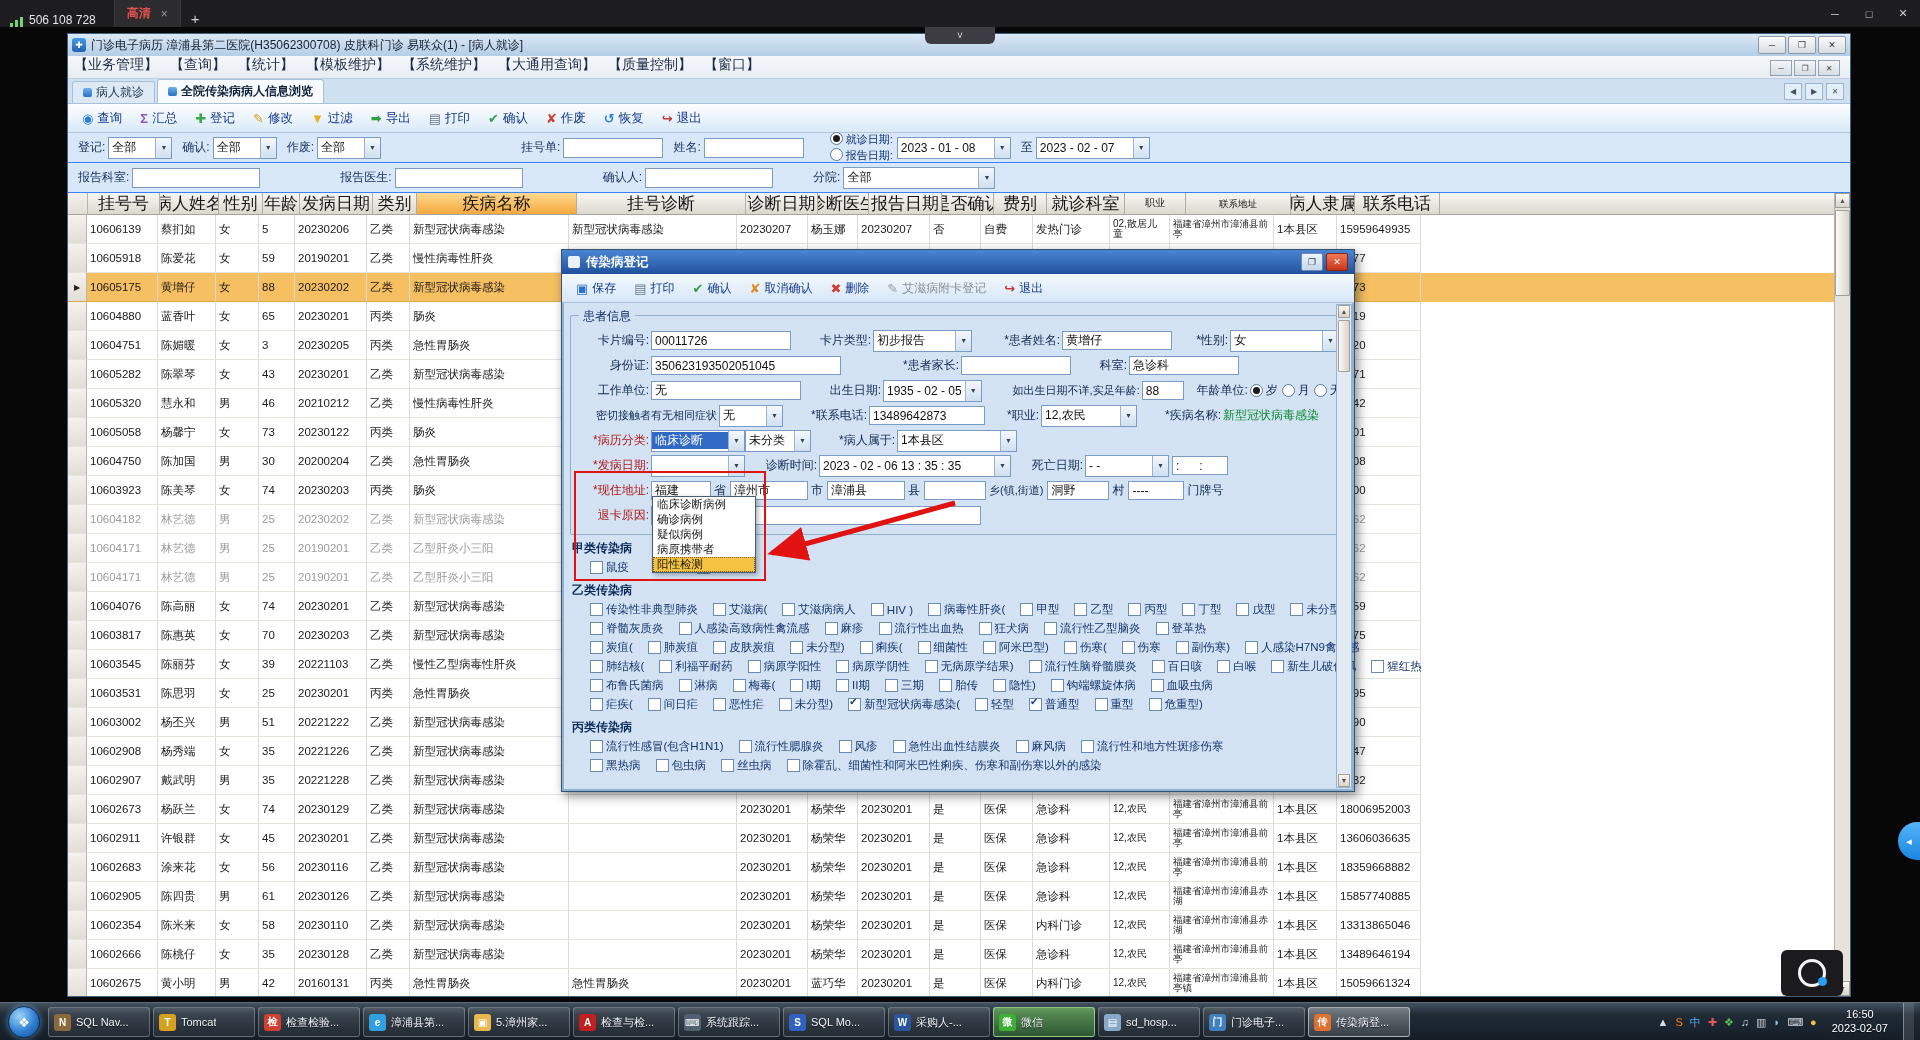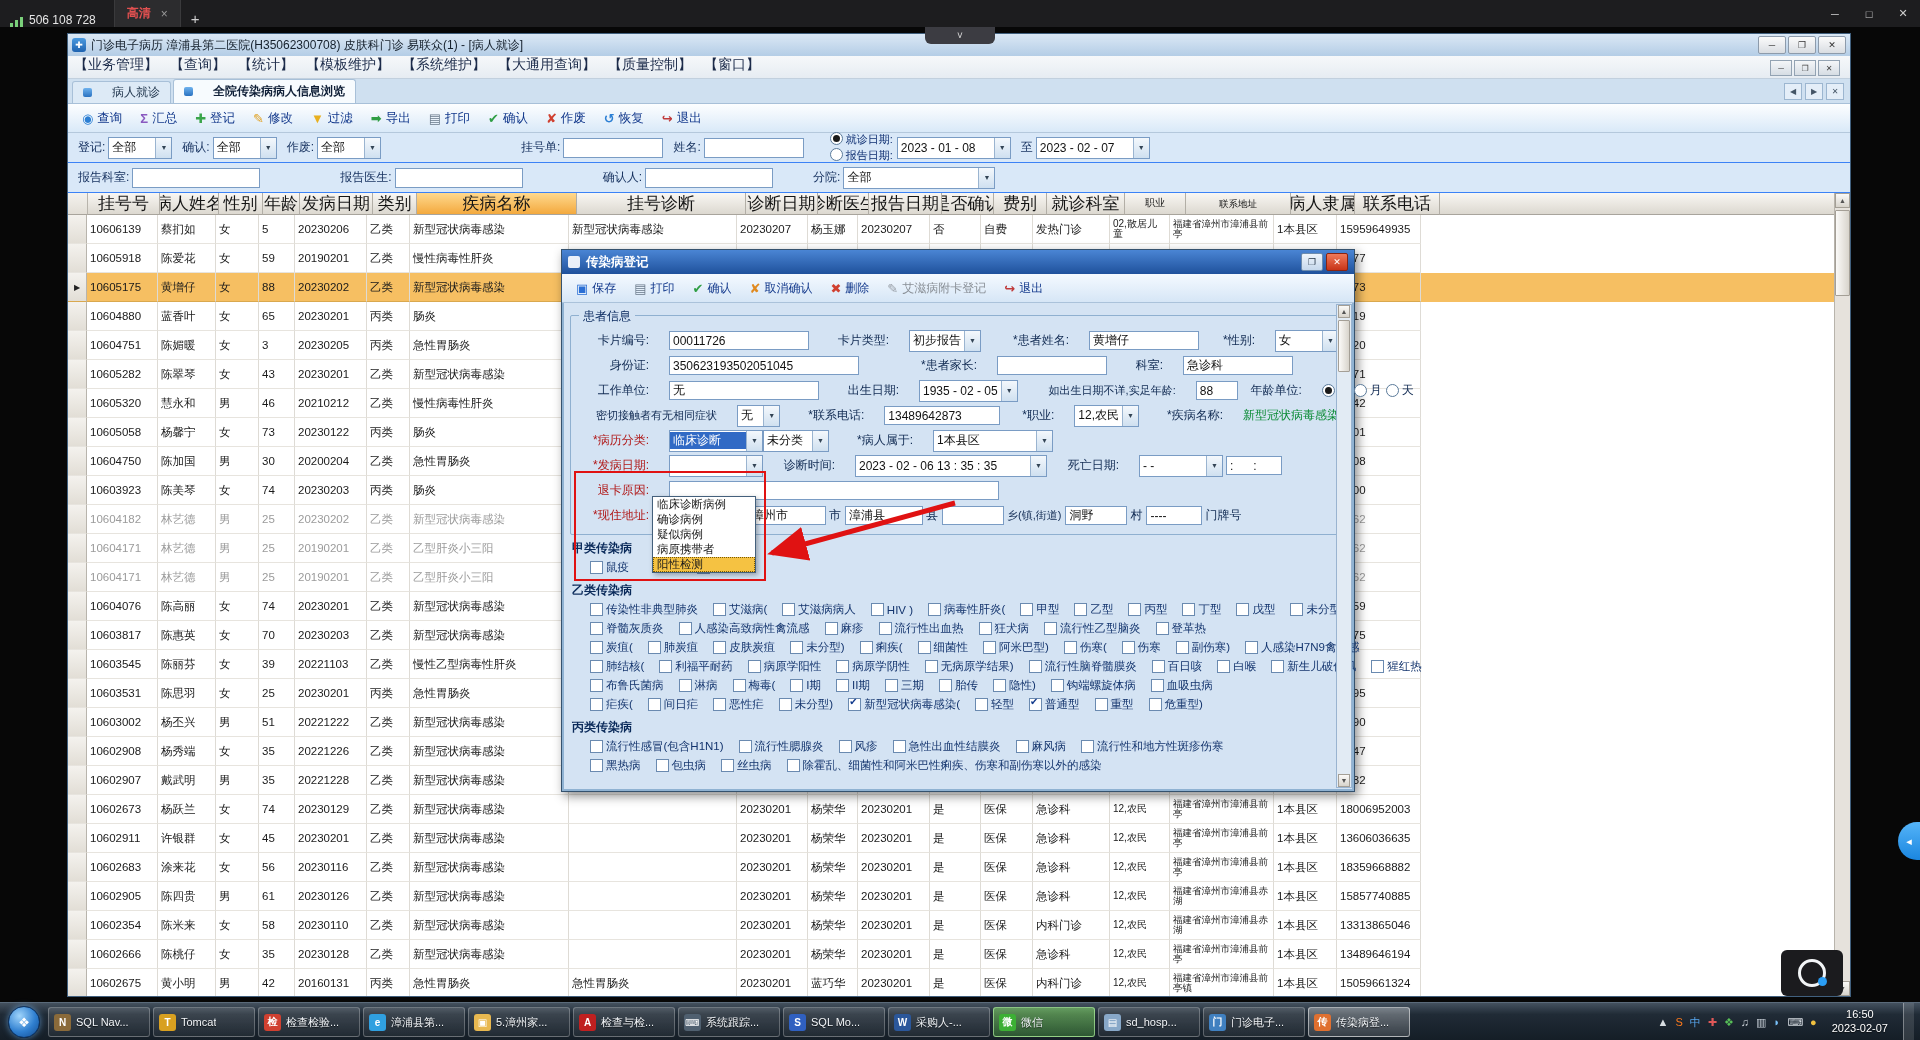--- a/index.html
+++ b/index.html
@@ -21,21 +21,21 @@
   .app{position:absolute;left:67px;top:33px;width:1782px;height:962px;background:#e9eef4;border:1px solid #41607e;box-shadow:0 0 0 1px #9ab4cc inset;display:flex;flex-direction:column;z-index:10}
   .titlebar{height:22px;background:linear-gradient(#dbe8f5,#b4cde6);display:flex;align-items:center;padding:0 4px;font-size:12px;color:#15202c}
   .app-ico{width:14px;height:14px;background:linear-gradient(#4a9ae0,#1f63b0);border-radius:3px;color:#fff;font-size:9px;display:flex;align-items:center;justify-content:center;margin-right:5px}
   .win-ctrls{margin-left:auto;display:flex;gap:2px}
   .win-ctrls span{width:26px;height:16px;background:linear-gradient(#fbfbfb,#d9dde2);border:1px solid #8d9bab;border-radius:2px;font-size:9px;display:flex;align-items:center;justify-content:center;color:#333}
   .menubar{height:22px;background:linear-gradient(#f6f8fa,#e6ecf2);border-bottom:1px solid #c2d0de;display:flex;align-items:flex-start;font-size:14px;color:#1c2b4a}
   .menubar .mi{padding:0 6px}
   .mdi-ctrls{margin-left:auto;display:flex;gap:2px;padding-right:4px}
   .mdi-ctrls span{width:20px;height:14px;background:linear-gradient(#f4f6f8,#d6dde4);border:1px solid #93a3b3;font-size:8px;display:flex;align-items:center;justify-content:center;color:#444}
   .tabbar{height:24px;background:#cfe0f0;border-bottom:1px solid #a8c0d8;display:flex;align-items:flex-end;padding-left:4px}
-  .tab{height:21px;display:flex;align-items:center;gap:20px;padding:0 10px;margin-right:2px;font-size:12px;color:#23384f;background:#ddeaf6;border:1px solid #a8c0d8;border-bottom:none;border-radius:3px 3px 0 0}
+  .tab{height:21px;display:flex;align-items:center;gap:4px;padding:0 10px;margin-right:2px;font-size:12px;color:#23384f;background:#ddeaf6;border:1px solid #a8c0d8;border-bottom:none;border-radius:3px 3px 0 0}
   .tab .tico{width:9px;height:9px;background:linear-gradient(#6fb2ee,#2a72c0);border-radius:2px}
   .tab.active{background:#f7fbfe;font-weight:bold;color:#102038;height:23px}
   .tab-nav{margin-left:auto;display:flex;gap:3px;align-items:center;padding:0 6px 3px 0}
   .tab-nav span{width:16px;height:15px;background:#e4eef8;border:1px solid #9cb6d0;font-size:8px;color:#456;display:flex;align-items:center;justify-content:center}
   .toolbar{height:28px;background:linear-gradient(#fdfeff,#d9e9f8);border-bottom:1px solid #b4c8dc;display:flex;align-items:center;padding-left:6px;gap:2px}
   .tbtn{display:flex;align-items:center;gap:4px;padding:2px 7px;font-size:12.5px;color:#13398c;border:1px solid transparent;border-radius:2px}
   .tbtn .tbi{font-size:13px;font-weight:bold}
   
   .filter{background:#d9e8f8;border-bottom:1px solid #3b82f6;display:flex;align-items:center;font-size:12px;color:#15305e}
   .filter1{height:29px}.filter2{height:29px}
@@ -96,21 +96,21 @@
   .dlg-tctrls span{width:20px;height:16px;border-radius:2px;font-size:9px;display:flex;align-items:center;justify-content:center}
   .dlg-tctrls .restore{background:linear-gradient(#eef4fb,#c6d8ec);border:1px solid #6d8cae;color:#234}
   .dlg-tctrls .close{background:linear-gradient(#f07a5a,#c83418);border:1px solid #8a2410;color:#fff;font-weight:bold}
   .dlg-toolbar{height:28px;background:linear-gradient(#f4f9ff,#d6e6f6);border-bottom:1px solid #aac2da;display:flex;align-items:center;gap:2px;padding-left:6px}
   .dlg-toolbar .tbtn{font-size:12px}
   .dlg-toolbar .tbtn.disabled{color:#8a9097}
   .dlg-body{position:relative;padding:4px 8px;font-size:12px}
   .gbox{position:relative;border:1px solid #8fb0d0;border-radius:2px;margin-top:8px;padding:12px 6px 6px 6px}
   .gbox-label{position:absolute;top:-8px;left:8px;background:#d4e3f3;padding:0 4px;color:#0d2d62;font-size:12px}
   .frow{display:flex;align-items:center;height:25px;white-space:nowrap;color:#102a52}
-  .dl{text-align:right;padding-right:20px;flex:none;overflow:hidden}
+  .dl{text-align:right;padding-right:2px;flex:none;overflow:hidden}
   .redl{color:#b01818}
   .din{height:19px;border:1px solid #7a9cc4;background:#fff;font-size:12px;padding:0 3px;font-family:inherit;box-sizing:border-box;color:#111}
   .green{color:#0a8a34}
   .combo .ct.hl{background:#316ac5;color:#fff}
   .du{padding:0 4px 0 3px;flex:none}
   .sect-title{font-weight:bold;color:#0a2a5a;font-size:12px;margin:5px 0 1px 2px}
   .cbrow{display:flex;align-items:center;gap:15px;margin-left:20px;height:19px;white-space:nowrap}
   .cb{display:inline-flex;align-items:center;gap:3px;font-size:11.5px;color:#14356e;flex:none}
   .cb .bx{width:11px;height:11px;background:#fff;border:1px solid #6a8ab0;flex:none;position:relative}
   .cb .bx.checked::after{content:"✔";position:absolute;left:0px;top:-3px;font-size:10px;color:#123a8c;font-weight:bold}
@@ -1117,38 +1117,38 @@
           </span>
         <span class="dl" style="width:72px">死亡日期:</span>
         <span class="combo" style="width:82px">
             <span class="ct">-        -</span>
             <span class="cbn">▼</span>
           </span>
         <input class="din" style="width: 56px; margin-left: 3px;" value=":      :">
       </div>
 
       <div class="frow">
-        <span class="dl redl" style="width:72px">退卡原因:</span>
-        <input class="din" style="width: 330px;">
-      </div>
-
-      <div class="frow">
         <span class="dl redl" style="width:72px">*现住地址:</span>
         <input class="din" style="width: 60px;" value="福建">
         <span class="du">省</span>
         <input class="din" style="width: 78px;" value="漳州市">
         <span class="du">市</span>
         <input class="din" style="width: 78px;" value="漳浦县">
         <span class="du">县</span>
         <input class="din" style="width: 62px;" value="">
         <span class="du" style="font-size:11px">乡(镇,街道)</span>
         <input class="din" style="width: 62px;" value="洞野">
         <span class="du">村</span>
         <input class="din" style="width: 56px;" value="----">
         <span class="du">门牌号</span>
+      </div>
+
+      <div class="frow">
+        <span class="dl redl" style="width:72px">退卡原因:</span>
+        <input class="din" style="width: 330px;">
       </div>
     </div>
 
     <div class="sect-title">甲类传染病</div>
     <div>
 
         <div class="cbrow" style="gap:68px">
 
         <span class="cb">
             <span class="bx"></span>

